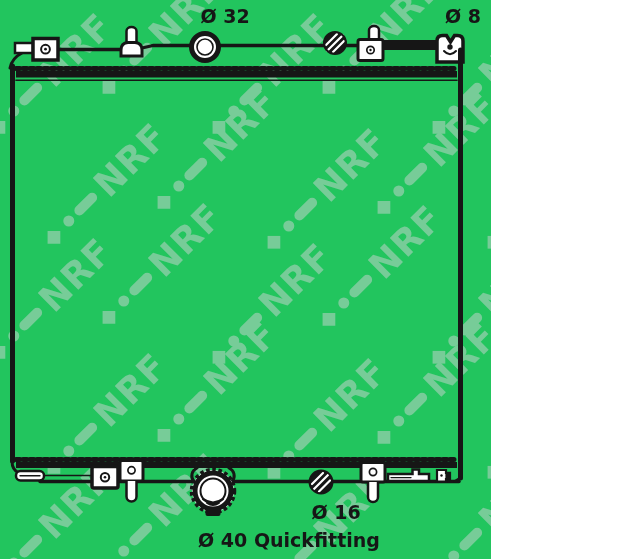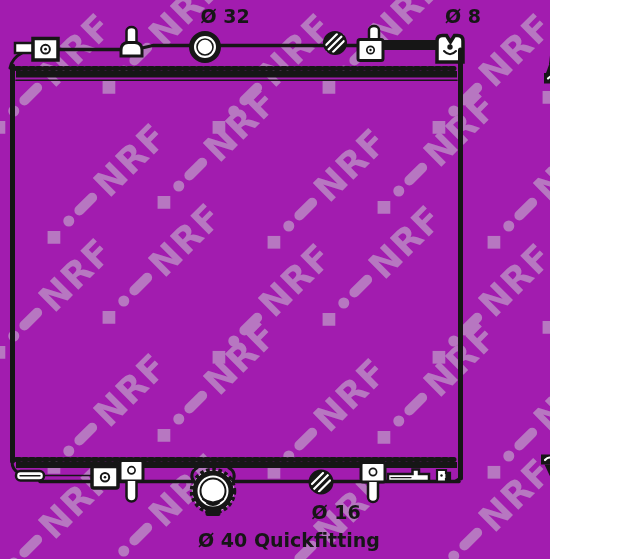--- a/index.html
+++ b/index.html
@@ -1,16 +1,16 @@
 <!DOCTYPE html>
 <html><head>
 <meta charset="utf-8">
 <style>
   html,body{margin:0;padding:0;background:#ffffff;}
-  .stage{position:relative;width:550px;height:559px;overflow:hidden;background:#a21caf;
+  .stage{position:relative;width:491px;height:559px;overflow:hidden;background:#22c55e;
          font-family:"DejaVu Sans", sans-serif;}
   svg{position:absolute;left:0;top:0;display:block;}
   .ink{stroke:#161616;fill:none;stroke-linecap:round;}
   .fillink{fill:#161616;stroke:none;}
   .white-detail{stroke:#ffffff;fill:none;stroke-linecap:round;}
   .part{fill:#ffffff;stroke:#161616;}
   text.dim{font-family:"DejaVu Sans", sans-serif;font-weight:bold;font-size:19px;fill:#161616;}
   .wm{opacity:0.5;}
 </style>
 </head>

